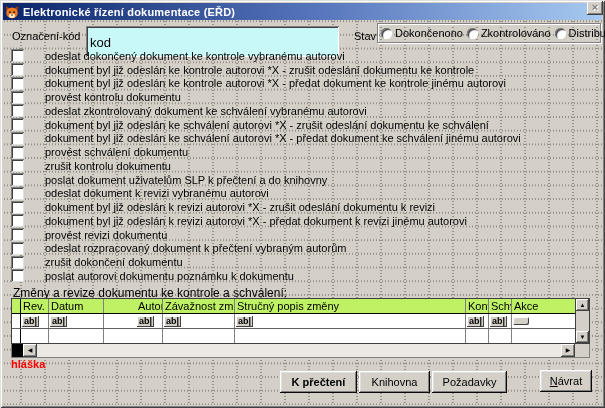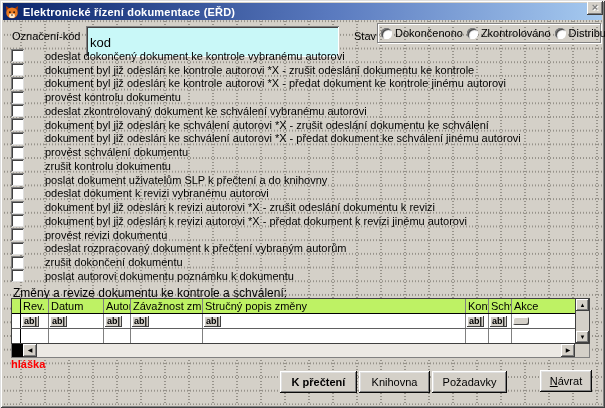--- a/index.html
+++ b/index.html
@@ -59,21 +59,21 @@
   }
   .gridmain{flex:1 1 auto;display:flex;flex-direction:column;overflow:hidden;}
   .gh{display:flex;height:15px;background:#bef264;border-bottom:1px solid #000;}
   .gh .c{font-size:11px;padding:1px 1px 0 2px;border-right:1px solid #808080;overflow:hidden;white-space:nowrap;}
   .gr{display:flex;height:15px;background:#fff;border-bottom:1px solid #606060;}
   .gr2{display:flex;flex:1;background:#fff;}
   .gr .c,.gr2 .c{border-right:1px solid #808080;overflow:hidden;display:flex;align-items:center;padding-left:1px;}
   .c.sel{flex:0 0 9px;border-right:1px solid #000;}
   .c.rev{flex:0 0 28px;}
   .c.datum{flex:0 0 55px;}
-  .c.autor{flex:0 0 27px;}
+  .c.autor{flex:0 0 27px;margin-left:32px;}
   .c.zav{flex:0 0 72px;}
   .c.popis{flex:1 1 auto;}
   .c.kont{flex:0 0 23px;}
   .c.schv{flex:0 0 23px;}
   .c.akce{flex:0 0 63px;border-right:none;}
   .chip{
     font-size:9px;font-weight:bold;background:#d4d0c8;padding:0 2px;line-height:10px;height:11px;
     box-shadow:inset -1px -1px 0 #404040, inset 1px 1px 0 #fff;letter-spacing:0;
   }
   .btnchip{width:16px;height:8px;background:#d4d0c8;border-radius:2px;

